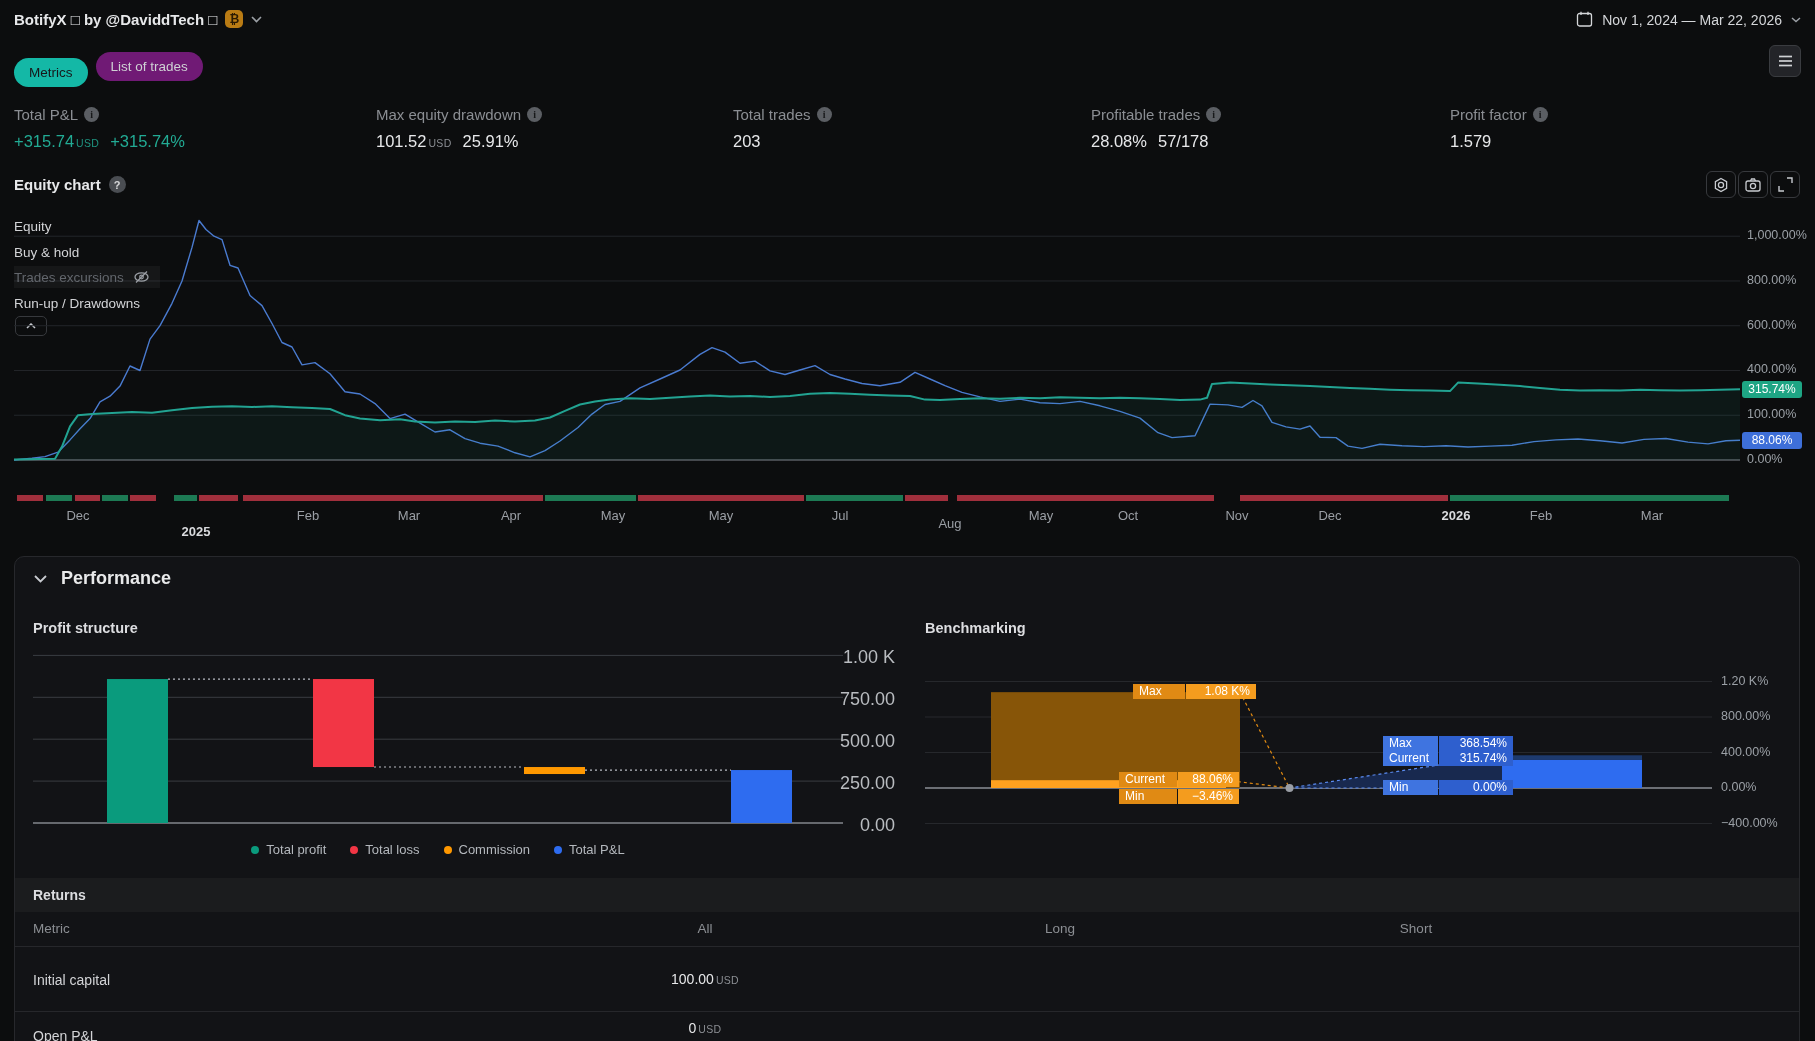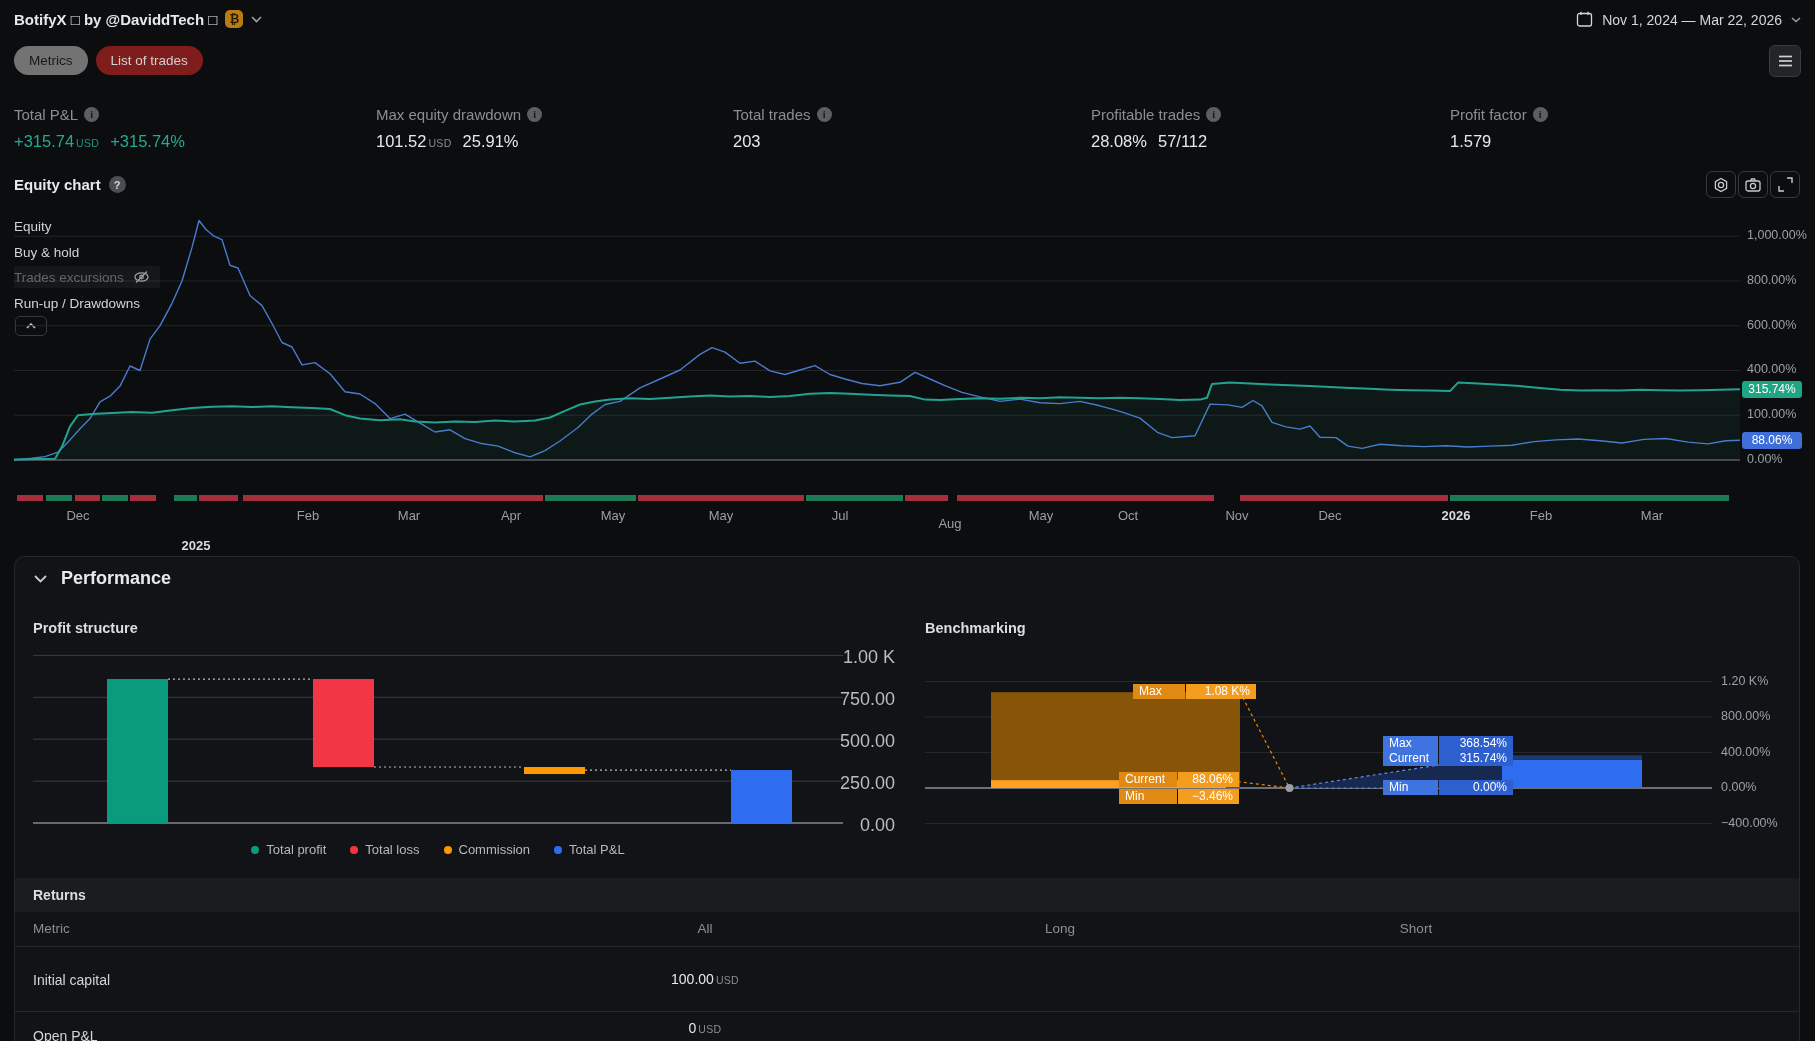--- a/index.html
+++ b/index.html
@@ -3,22 +3,22 @@
 <meta charset="utf-8">
 <style>
   html,body{margin:0;padding:0;background:#0c0d0e;}
   .app{position:relative;width:1815px;height:1041px;background:#0c0d0e;overflow:hidden;
        font-family:"Liberation Sans",sans-serif;color:#e7e8ea;}
   .abs{position:absolute;}
   .row{display:flex;align-items:center;}
   .title{font-size:15px;font-weight:bold;color:#e7e8ea;}
   .pill{height:29px;border-radius:15px;padding:0 15px;display:flex;align-items:center;
         font-size:13.5px;cursor:pointer;}
-  .pill.active{background:#737373;color:#17181a;}
-  .pill.inactive{background:#7f1d1d;color:#cfd1d4;}
+  .pill.active{background:#14b8a6;color:#17181a;margin-top:12px;}
+  .pill.inactive{background:#701a75;color:#cfd1d4;}
   .iconbtn{border:1px solid #37393d;border-radius:6px;display:flex;align-items:center;
            justify-content:center;background:transparent;cursor:pointer;}
   .metric-label{font-size:15px;color:#8b8e93;display:flex;align-items:center;gap:6px;}
   .metric-value{font-size:16.5px;color:#e7e8ea;margin-top:9px;}
   .usd{font-size:10.5px;color:#8b8e93;margin-left:2px;letter-spacing:.3px;}
   .teal{color:#22ab94;}
   .teal .usd{color:#22ab94;opacity:.85;}
   .info-i{width:15px;height:15px;border-radius:50%;background:#5b5e63;color:#17181a;
           font-size:10px;font-weight:bold;display:inline-flex;align-items:center;justify-content:center;
           font-family:"Liberation Serif",serif;}
@@ -163,21 +163,21 @@
         <span>Total trades</span>
         <span class="info-i">i</span>
       </div>
       <div class="metric-value"><span>203</span></div>
     </div>
     <div style="position: absolute; left: 1091px; top: 106px;">
       <div class="metric-label">
         <span>Profitable trades</span>
         <span class="info-i">i</span>
       </div>
-      <div class="metric-value"><span>28.08%</span><span style="margin-left:11px;">57/112</span></div>
+      <div class="metric-value"><span>28.08%</span><span style="margin-left:11px;">57/178</span></div>
     </div>
     <div style="position: absolute; left: 1450px; top: 106px;">
       <div class="metric-label">
         <span>Profit factor</span>
         <span class="info-i">i</span>
       </div>
       <div class="metric-value"><span>1.579</span></div>
     </div>
     <svg width="1726" height="285" style="position: absolute; left: 14px; top: 200px; overflow: visible;">
       <line x1="0" y1="36.19999999999999" x2="1726" y2="36.19999999999999" stroke="#23262a" stroke-width="1"></line>
@@ -207,21 +207,21 @@
     <div style="position: absolute; left: 199px; top: 495px; width: 39px; height: 6px; background: rgb(161, 47, 60);"></div>
     <div style="position: absolute; left: 243px; top: 495px; width: 300px; height: 6px; background: rgb(161, 47, 60);"></div>
     <div style="position: absolute; left: 545px; top: 495px; width: 91px; height: 6px; background: rgb(29, 122, 84);"></div>
     <div style="position: absolute; left: 638px; top: 495px; width: 166px; height: 6px; background: rgb(161, 47, 60);"></div>
     <div style="position: absolute; left: 806px; top: 495px; width: 97px; height: 6px; background: rgb(29, 122, 84);"></div>
     <div style="position: absolute; left: 905px; top: 495px; width: 43px; height: 6px; background: rgb(161, 47, 60);"></div>
     <div style="position: absolute; left: 957px; top: 495px; width: 257px; height: 6px; background: rgb(161, 47, 60);"></div>
     <div style="position: absolute; left: 1240px; top: 495px; width: 208px; height: 6px; background: rgb(161, 47, 60);"></div>
     <div style="position: absolute; left: 1450px; top: 495px; width: 279px; height: 6px; background: rgb(29, 122, 84);"></div>
     <div class=" month" style="position: absolute; left: 50px; top: 508px;">Dec</div>
-    <div class=" month bold" style="position: absolute; left: 168px; top: 538px; text-align: center;">2025</div>
+    <div class=" month bold" style="position: absolute; left: 168px; top: 524px; text-align: center;">2025</div>
     <div class=" month" style="position: absolute; left: 280px; top: 508px;">Feb</div>
     <div class=" month" style="position: absolute; left: 381px; top: 508px;">Mar</div>
     <div class=" month" style="position: absolute; left: 483px; top: 508px;">Apr</div>
     <div class=" month" style="position: absolute; left: 585px; top: 508px;">May</div>
     <div class=" month" style="position: absolute; left: 693px; top: 508px;">May</div>
     <div class=" month" style="position: absolute; left: 812px; top: 508px;">Jul</div>
     <div class=" month" style="position: absolute; left: 922px; top: 508px; margin-top: 8px;">Aug</div>
     <div class=" month" style="position: absolute; left: 1013px; top: 508px;">May</div>
     <div class=" month" style="position: absolute; left: 1100px; top: 508px;">Oct</div>
     <div class=" month" style="position: absolute; left: 1209px; top: 508px;">Nov</div>

